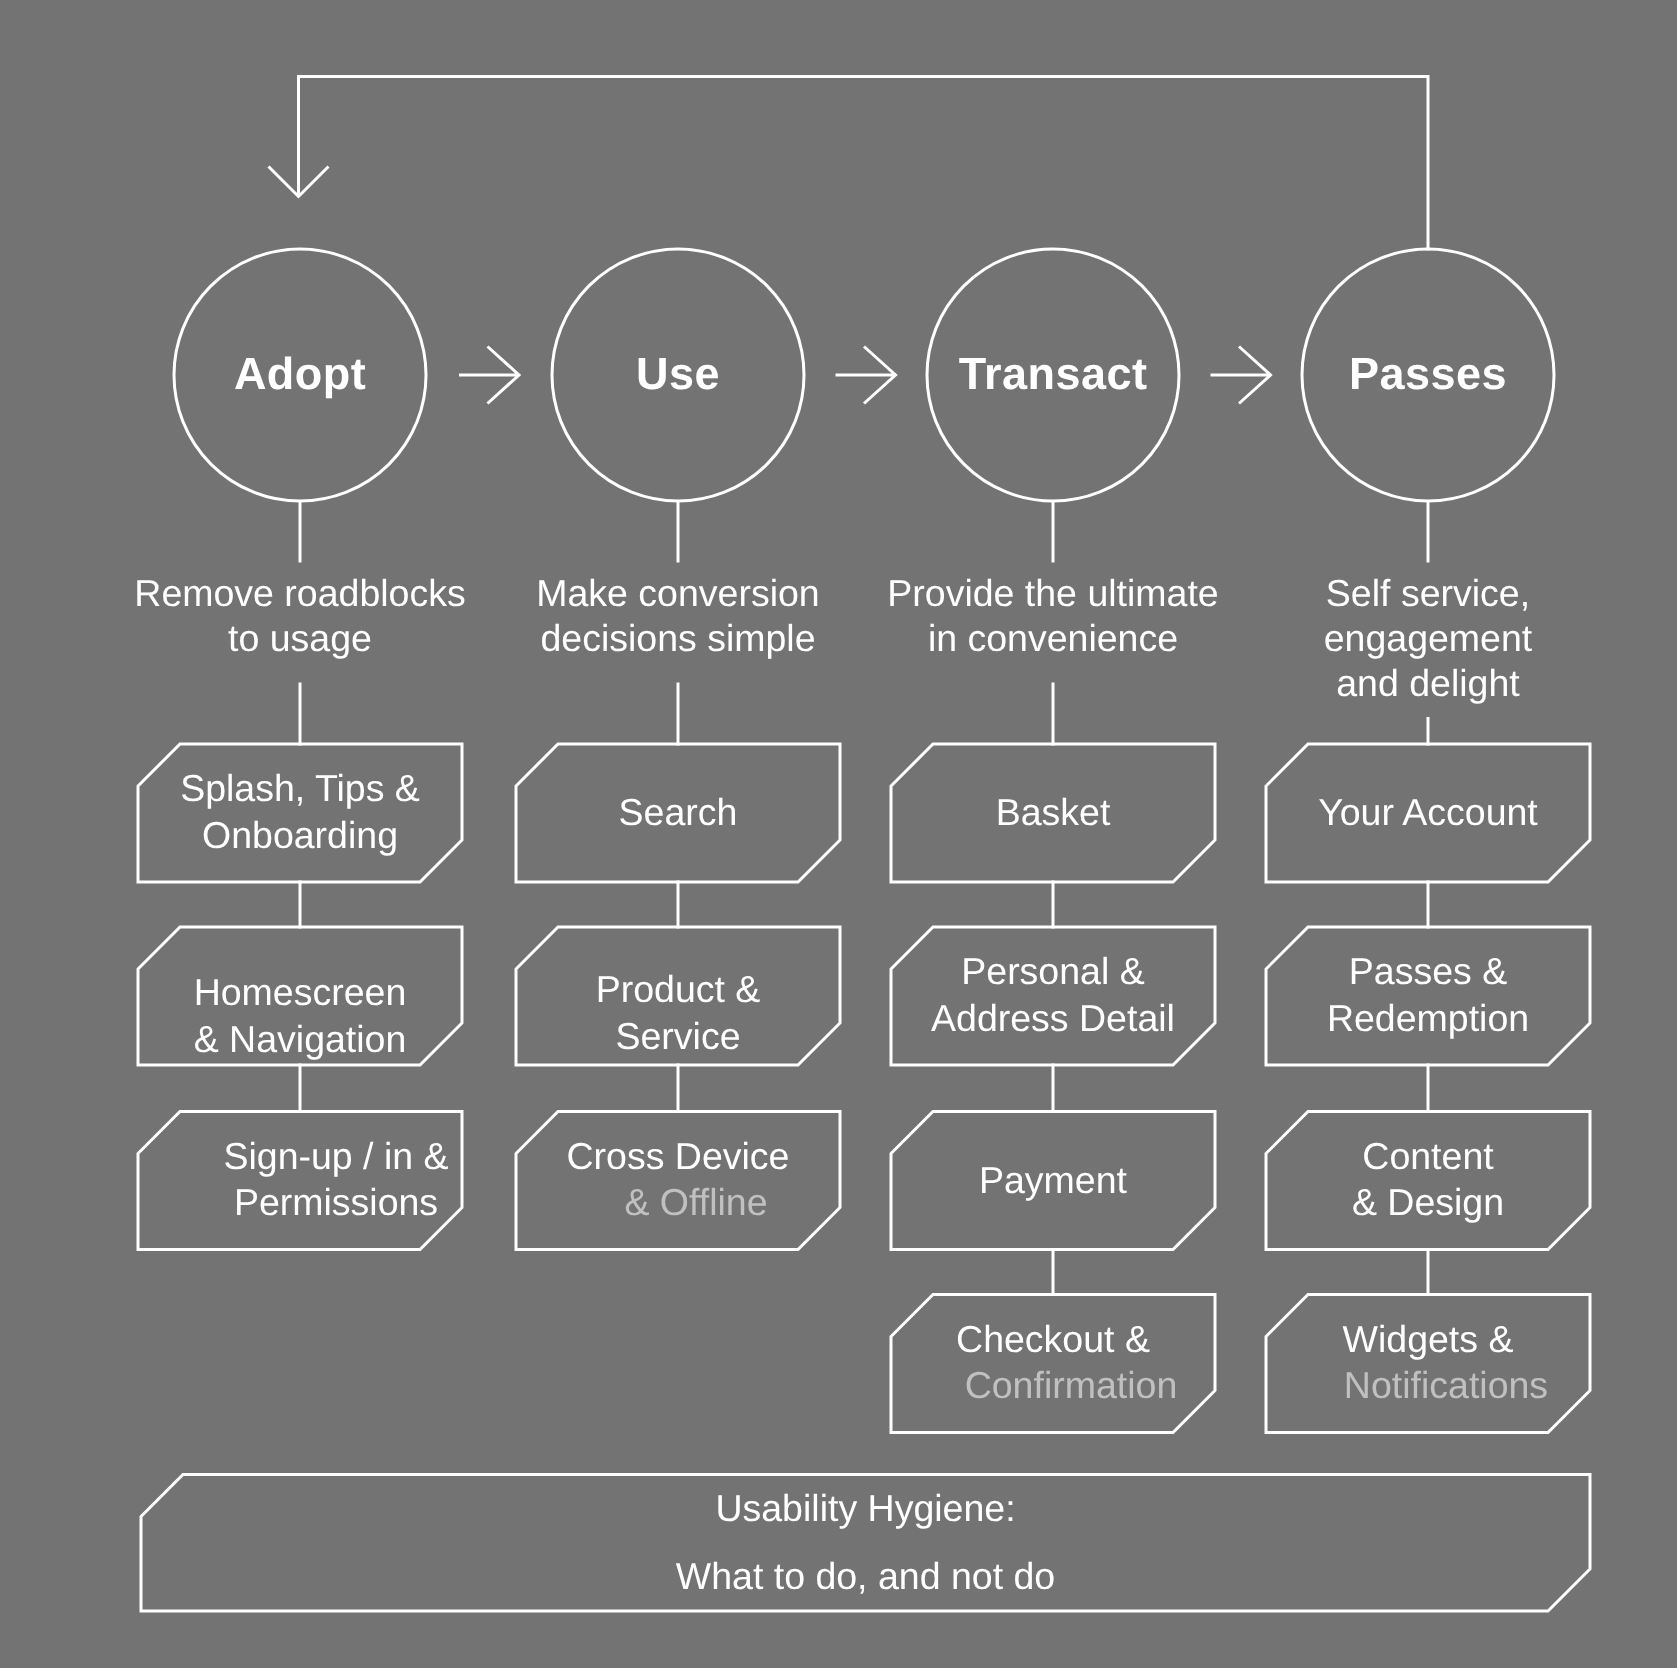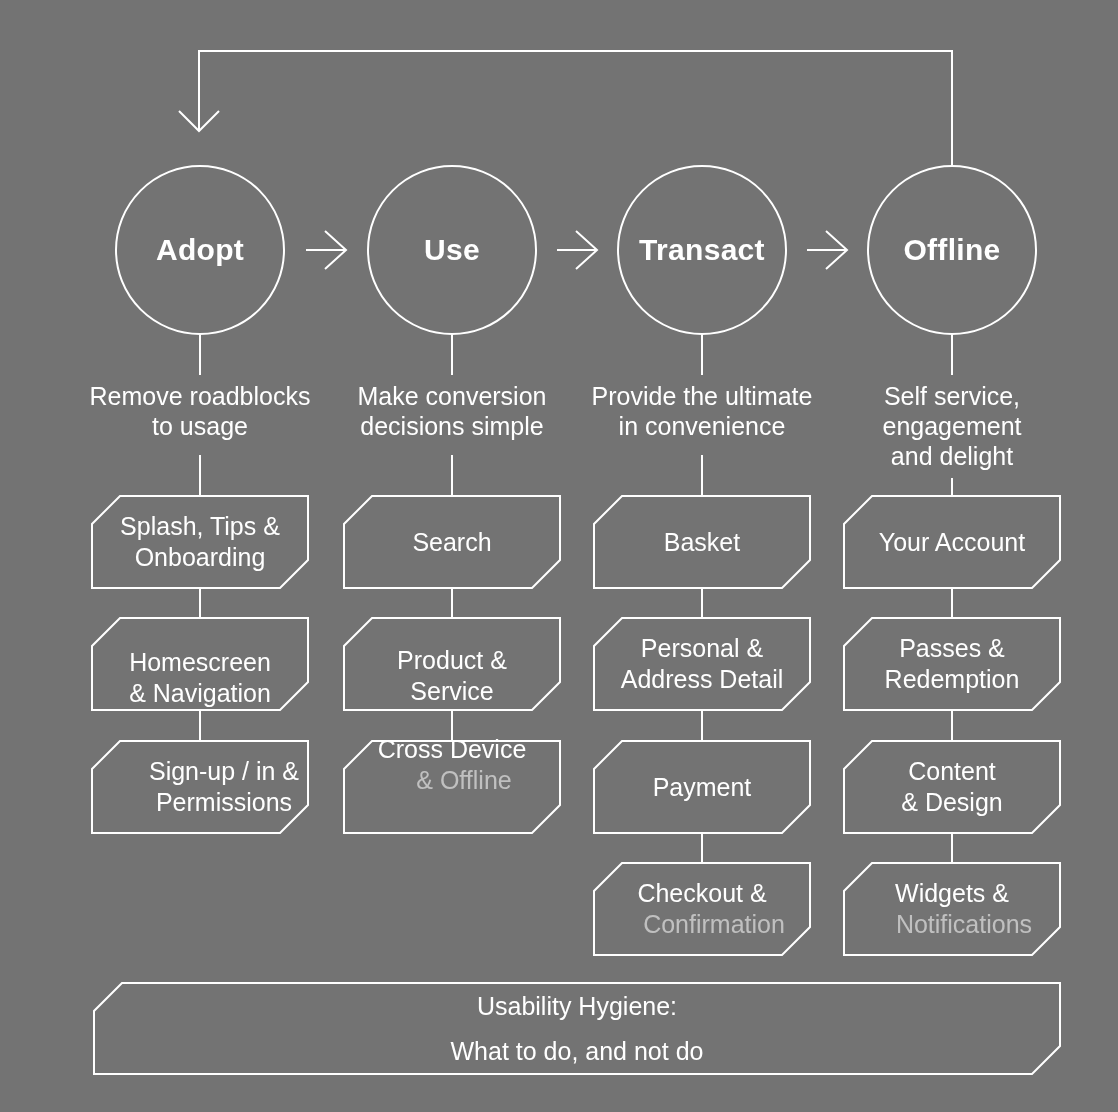--- a/index.html
+++ b/index.html
@@ -114,21 +114,21 @@
     <polygon points="872,618 1060,618 1060,682 1032,710 844,710 844,646"></polygon>
     <polygon points="872,741 1060,741 1060,805 1032,833 844,833 844,769"></polygon>
     <polygon points="872,863 1060,863 1060,927 1032,955 844,955 844,891"></polygon>
 
     <polygon points="122,983 1060,983 1060,1046 1032,1074 94,1074 94,1011"></polygon>
   </svg>
 
   <div class="label stage-label" style="left:116px; top:166px; width:168px; height:168px;">Adopt</div>
   <div class="label stage-label" style="left:368px; top:166px; width:168px; height:168px;">Use</div>
   <div class="label stage-label" style="left:618px; top:166px; width:168px; height:168px;">Transact</div>
-  <div class="label stage-label" style="left:868px; top:166px; width:168px; height:168px;">Offline</div>
+  <div class="label stage-label" style="left:868px; top:166px; width:168px; height:168px;">Passes</div>
 
   <div class="label stage-desc" style="left:70px;">Remove roadblocks
 to usage</div>
   <div class="label stage-desc" style="left:322px;">Make conversion
 decisions simple</div>
   <div class="label stage-desc" style="left:572px;">Provide the ultimate
 in convenience</div>
   <div class="label stage-desc" style="left:822px;">Self service,
 engagement
 and delight</div>
@@ -146,21 +146,21 @@
     <span class="bl">Permissions</span>
   </div>
 
   <div class="label box-label" style="left:344px; top:496px;">
     <span class="bl">Search</span>
   </div>
   <div class="label box-label" style="left:344px; top:618px;margin-top:12px;">
     <span class="bl">Product &amp;</span>
     <span class="bl">Service</span>
   </div>
-  <div class="label box-label" style="left:344px; top:719px;border-radius:21px;">
+  <div class="label box-label" style="left:344px; top:741px;border-radius:21px;">
     <span class="bl">Cross Device</span>
     <span class="bl dim">&amp; Offline</span>
   </div>
 
   <div class="label box-label" style="left:594px; top:496px;">
     <span class="bl">Basket</span>
   </div>
   <div class="label box-label" style="left:594px; top:618px;">
     <span class="bl">Personal &amp;</span>
     <span class="bl">Address Detail</span>

